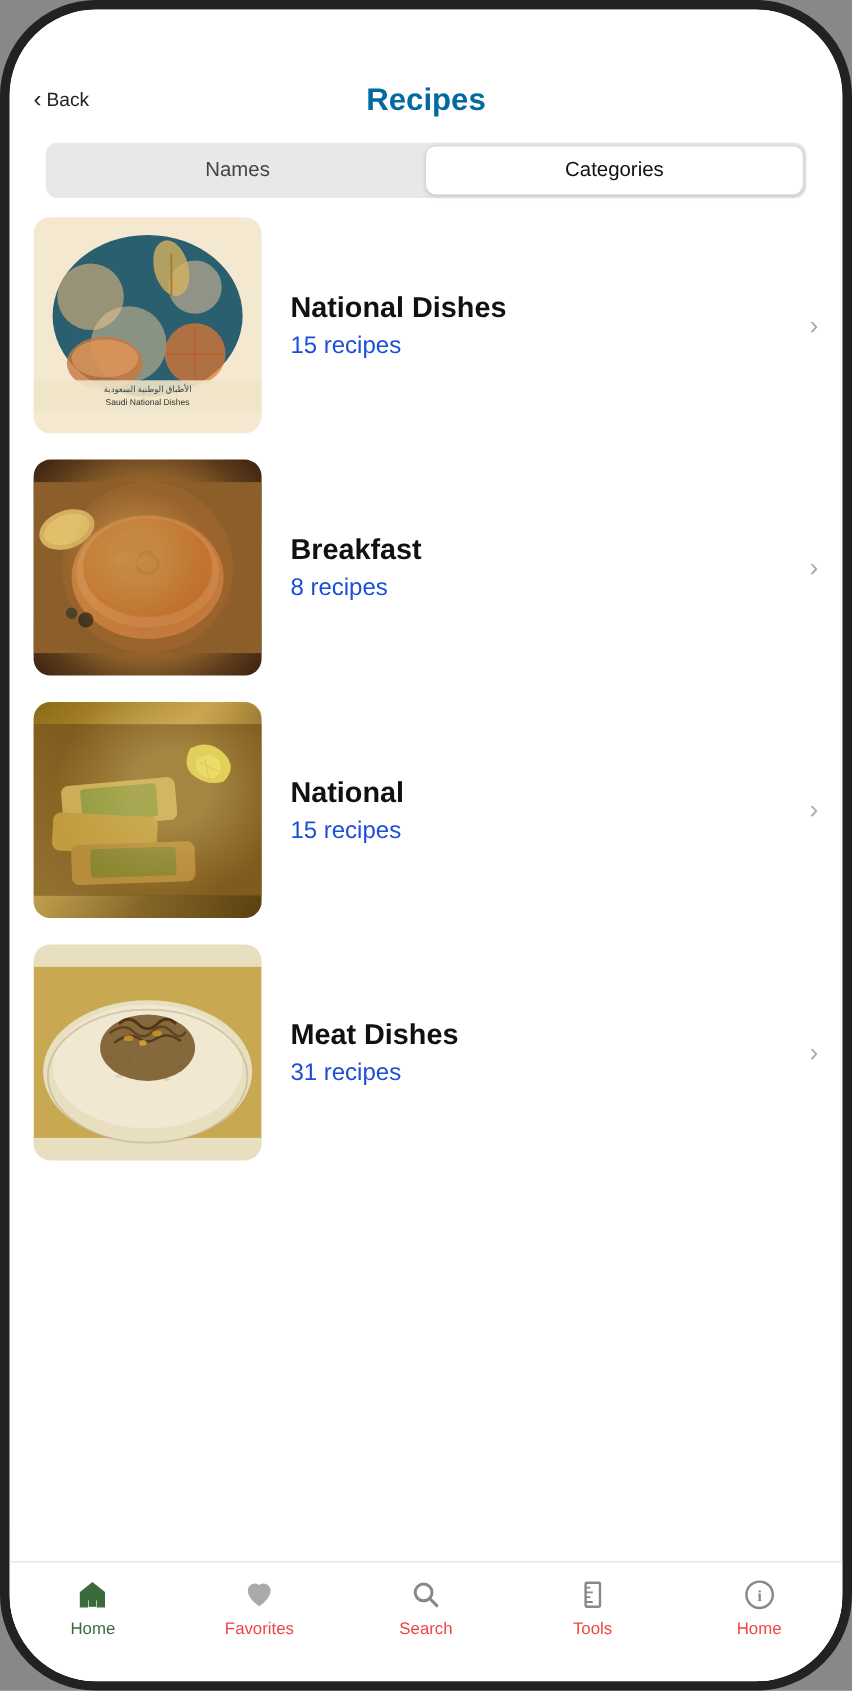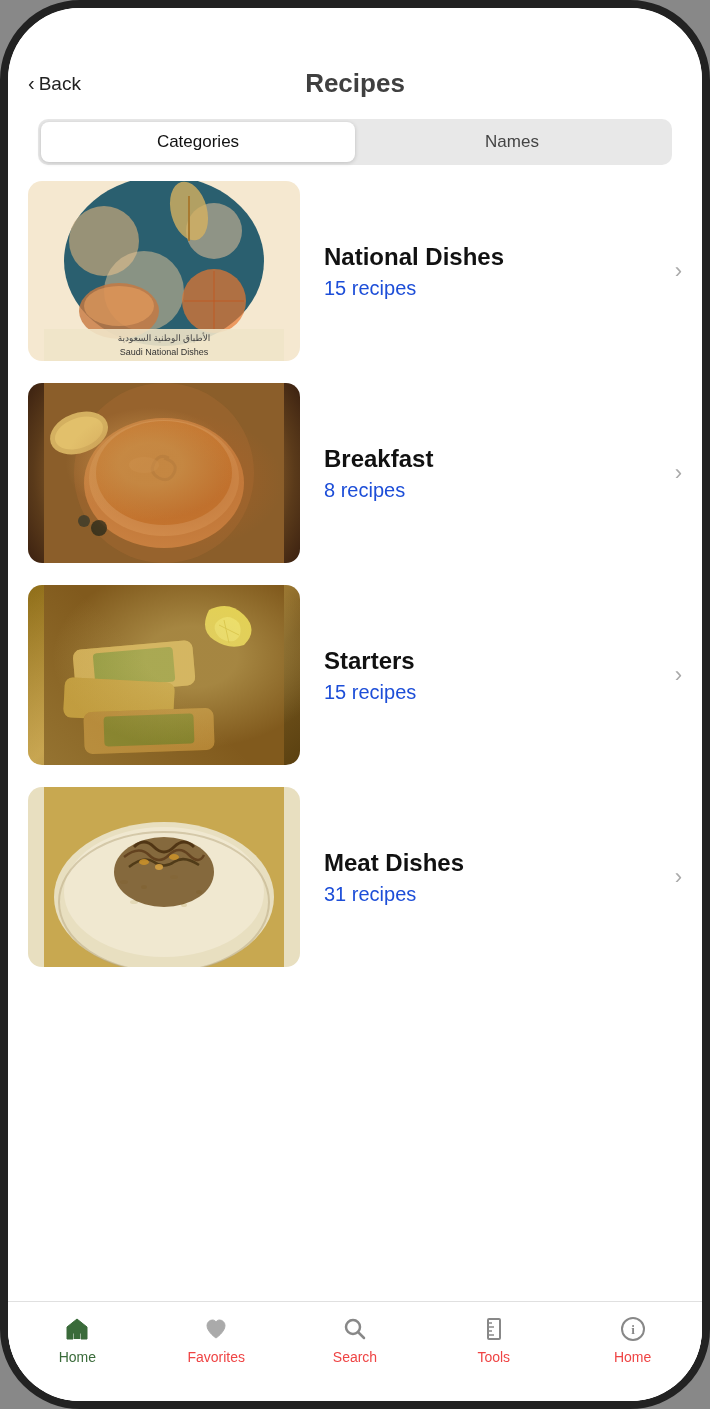--- a/index.html
+++ b/index.html
@@ -63,28 +63,28 @@
       font-size: 18px;
       cursor: pointer;
     }
 
     .back-chevron {
       font-size: 20px;
       font-weight: 300;
     }
 
     .back-label {
-      font-size: 19px;
+      font-size: 16px;
       font-weight: 400;
     }
 
     .header-title {
       font-size: 26px;
       font-weight: 700;
-      color: #404040;
+      color: #0369a1;
     }
 
     
     .segmented-control {
       display: flex;
       margin: 8px 30px 16px;
       background: #e8e8e8;
       border-radius: 10px;
       padding: 3px;
       flex-shrink: 0;
@@ -116,21 +116,21 @@
 
     .category-item {
       display: flex;
       align-items: center;
       margin-bottom: 22px;
       cursor: pointer;
       position: relative;
     }
 
     .category-image {
-      width: 272px;
+      width: 190px;
       height: 180px;
       border-radius: 14px;
       overflow: hidden;
       flex-shrink: 0;
       background: #ddd;
     }
 
     .category-image svg,
     .category-image .img-placeholder {
       width: 100%;
@@ -247,22 +247,22 @@
 
     <div class="header">
       <div class="back-button">
         <span class="back-chevron">‹</span>
         <span class="back-label">Back</span>
       </div>
       <span class="header-title">Recipes</span>
     </div>
 
     <div class="segmented-control">
+      <div class="seg-option">Names</div>
       <div class="seg-option active">Categories</div>
-      <div class="seg-option">Names</div>
     </div>
 
     <div class="category-list">
 
       <div class="category-item">
         <div class="category-image national-dishes-img">
           <svg viewBox="0 0 240 180" xmlns="http://www.w3.org/2000/svg">
 
             <rect width="240" height="180" fill="#f5e8d0"></rect>
 
@@ -344,21 +344,21 @@
 
             <line x1="175" y1="40" x2="195" y2="50" stroke="#d4c030" stroke-width="1" opacity="0.8"></line>
             <line x1="180" y1="35" x2="185" y2="58" stroke="#d4c030" stroke-width="1" opacity="0.8"></line>
 
             <rect x="40" y="125" width="130" height="42" rx="8" fill="#a87828" transform="rotate(-2 105 146)"></rect>
             <rect x="40" y="125" width="130" height="42" rx="8" fill="#c09040" opacity="0.5" transform="rotate(-2 105 146)"></rect>
             <rect x="60" y="130" width="90" height="30" rx="4" fill="#5a7820" opacity="0.6" transform="rotate(-2 105 146)"></rect>
           </svg>
         </div>
         <div class="category-info">
-          <div class="category-name">Starters</div>
+          <div class="category-name">National</div>
           <div class="category-count">15 recipes</div>
         </div>
         <span class="chevron-right">›</span>
       </div>
 
       <div class="category-item">
         <div class="category-image" style="background: #e8dfc0;">
           <svg viewBox="0 0 240 180" xmlns="http://www.w3.org/2000/svg">
 
             <rect width="240" height="180" fill="#c8a850"></rect>

